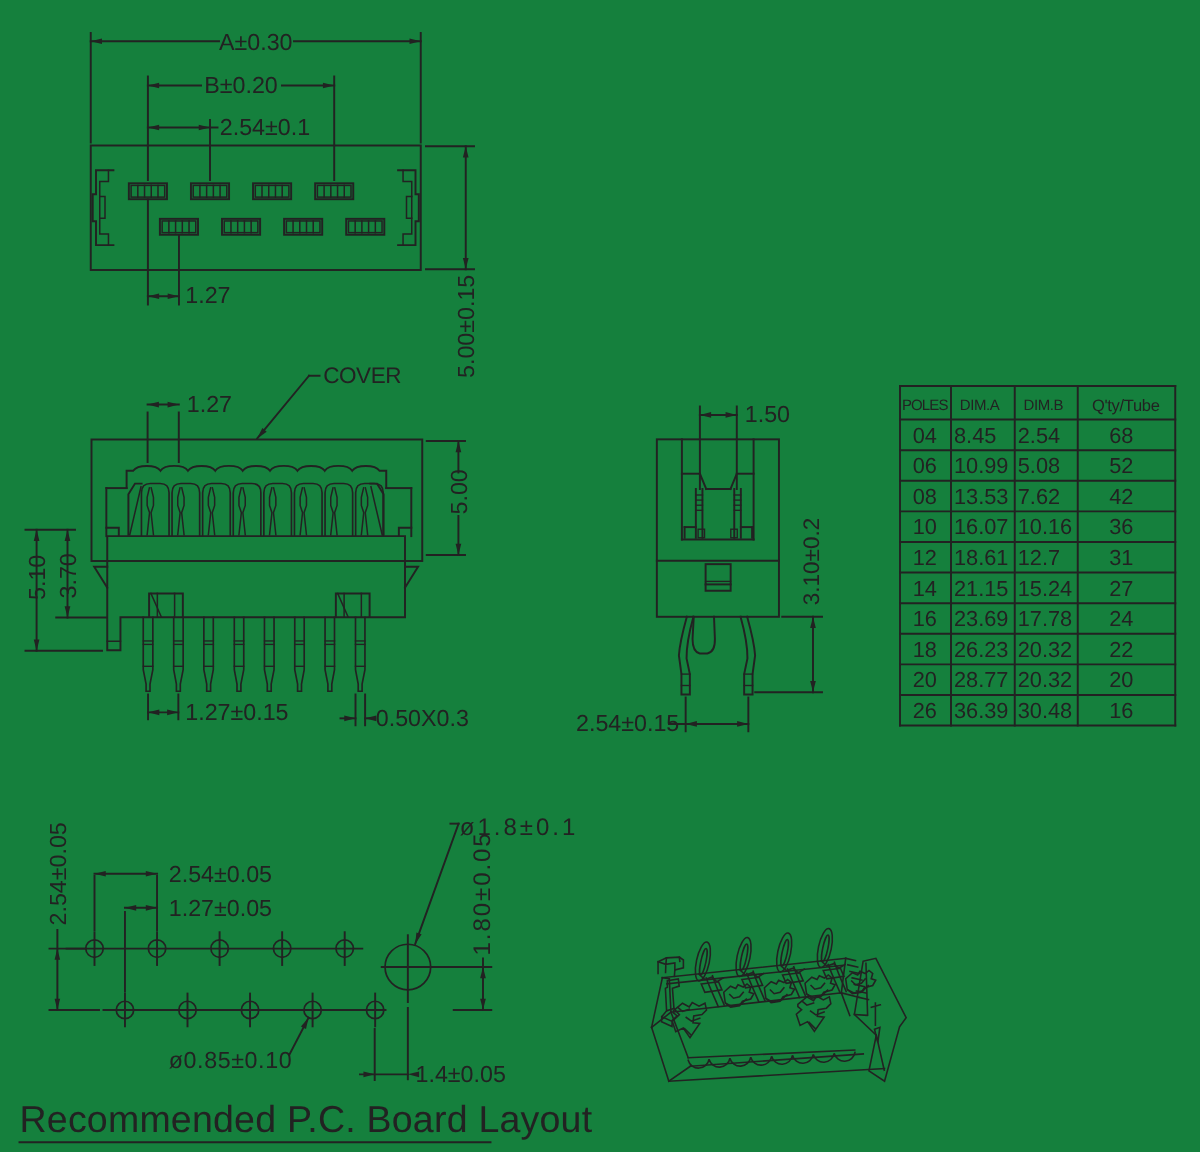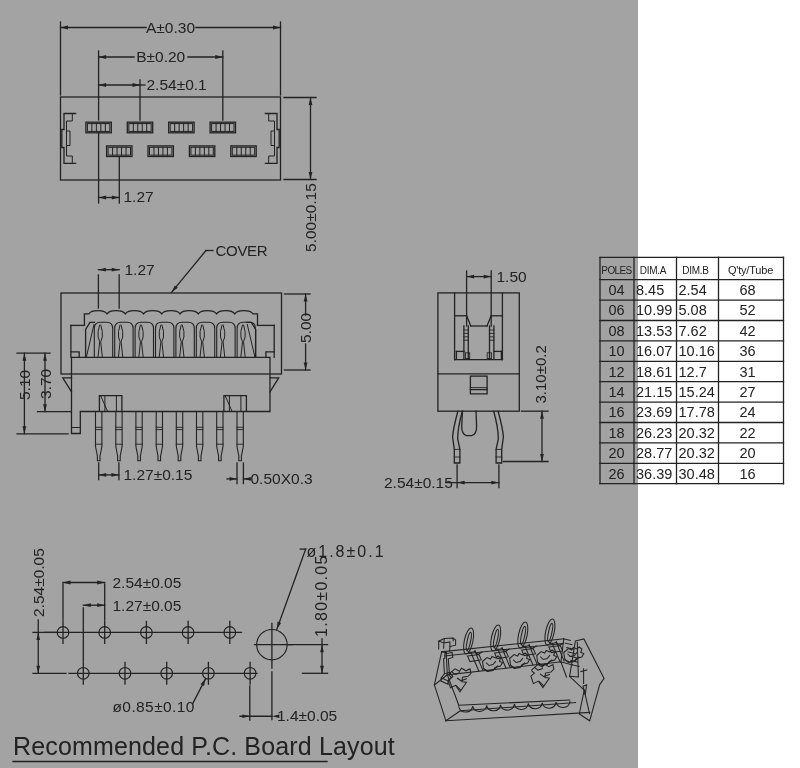--- a/index.html
+++ b/index.html
@@ -1,17 +1,17 @@
 <!DOCTYPE html>
 <html><head>
 <meta charset="utf-8">
 <title>Connector Drawing</title>
 <style>
 html,body{margin:0;padding:0;background:#ffffff;}
-#sheet{width:638px;height:768px;position:relative;background:#a3a3a3;}
+#sheet{width:800px;height:768px;position:relative;background:#15803d;}
 svg{display:block}
 </style>
 </head>
 <body>
 
 <div id="sheet">
 <svg width="800" height="768" viewBox="0 0 800 768" stroke="#222" fill="none" stroke-linecap="square">
 
 <g>
         <rect x="60.5" y="97" width="220" height="83" fill="none" stroke-width="1.3"></rect>

